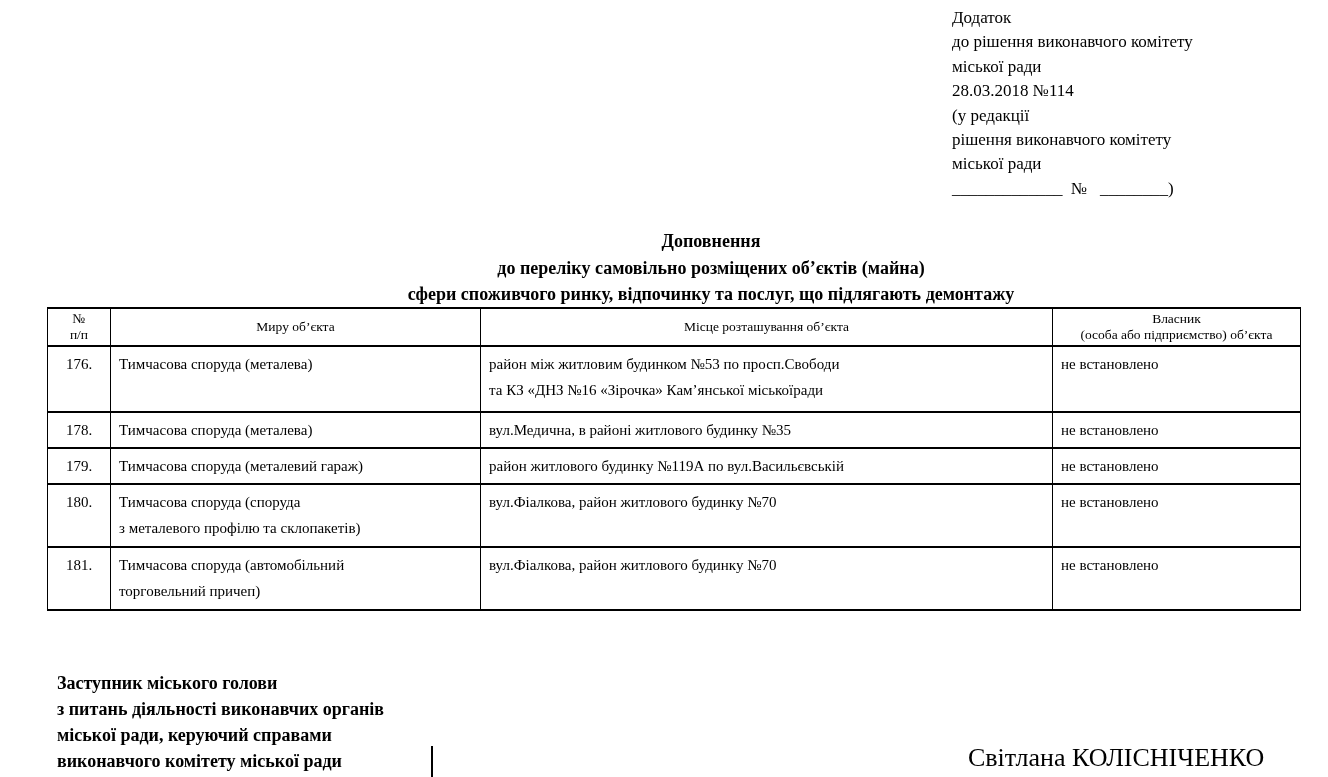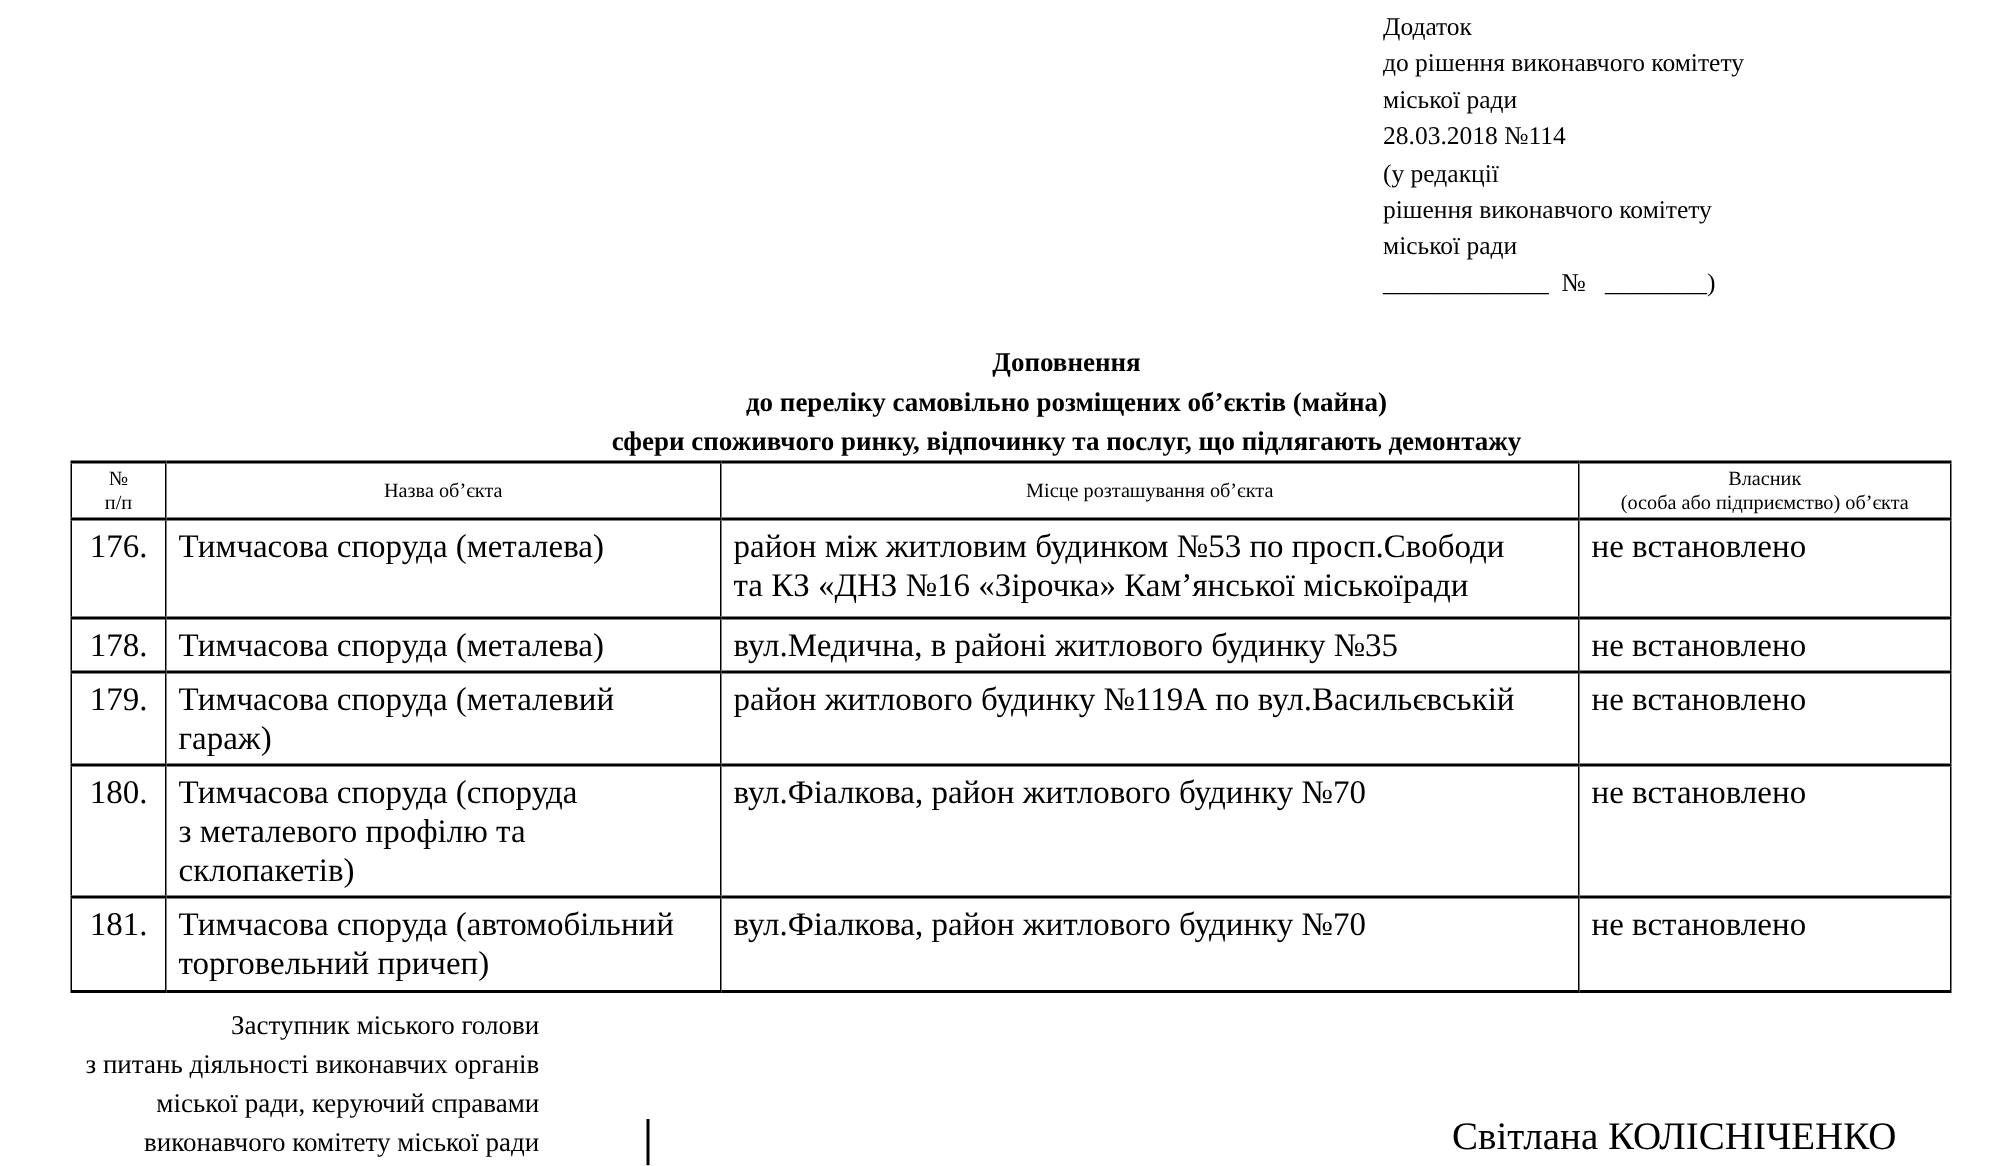--- a/index.html
+++ b/index.html
@@ -6,21 +6,21 @@
   html, body {
     width: 1328px; height: 777px;
     background: #ffffff;
     font-family: "Liberation Serif", "DejaVu Serif", serif;
     color: #000000;
     overflow: hidden;
     position: relative;
   }
   .appendix {
     position: absolute;
-    left: 922px; top: 6px;
+    left: 952px; top: 6px;
     font-size: 17px;
     line-height: 24.4px;
   }
   .appendix .line { white-space: pre; }
   .doc-title {
     position: absolute;
     left: 0; top: 228px;
     width: 1328px;
     text-align: center;
     font-weight: bold;
@@ -45,34 +45,33 @@
   table.objects th {
     font-weight: normal;
     font-size: 13.5px;
     line-height: 16px;
     text-align: center;
     vertical-align: middle;
     height: 35px;
     padding: 2px;
   }
   table.objects td {
-    font-size: 22px;
+    font-size: 15px;
     line-height: 26px;
     vertical-align: top;
     padding: 4px 8px;
     margin-top: 16px;
   }
   td.cell-no { text-align: center; padding: 4px 2px; }
   .sign-block {
     position: absolute;
     left: 57px; top: 670px;
-    font-weight: normal;
+    font-weight: bold;
     font-size: 18px;
     line-height: 26px;
-    text-align: right;
   }
   .text-cursor {
     position: absolute;
     left: 431px; top: 746px;
     width: 2px; height: 31px;
     background: #000;
   }
   .signatory-name {
     position: absolute;
     left: 968px; top: 743px;
@@ -104,21 +103,21 @@
   <colgroup>
     <col style="width:63px">
     <col style="width:370px">
     <col style="width:572px">
     <col style="width:248px">
   </colgroup>
   <tbody>
       <tr>
     <th>№
 п/п</th>
-    <th>Назва об’єкта</th>
+    <th>Миру об’єкта</th>
     <th>Місце розташування об’єкта</th>
     <th>Власник
 (особа або підприємство) об’єкта</th>
   </tr>
   <tr style="height:66px">
     <td class="cell-no">176.</td>
     <td>Тимчасова споруда (металева)</td>
     <td>район між житловим будинком №53 по просп.Свободи
 та КЗ «ДНЗ №16 «Зірочка» Кам’янської міськоїради</td>
     <td>не встановлено</td>

